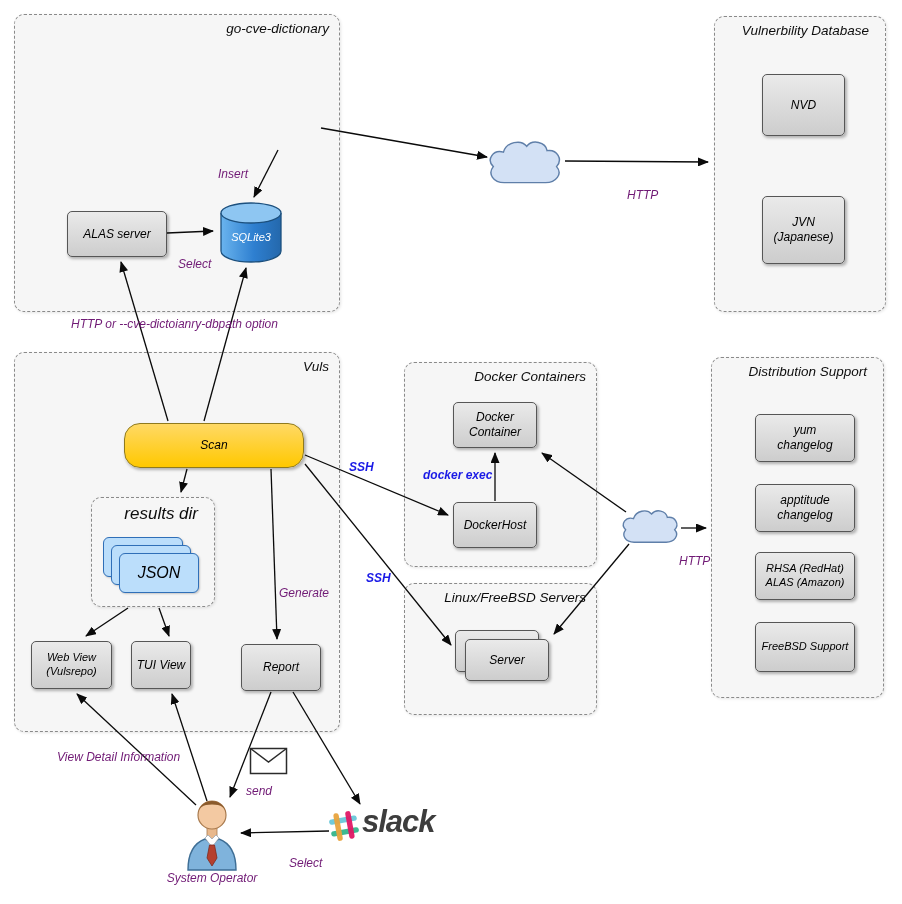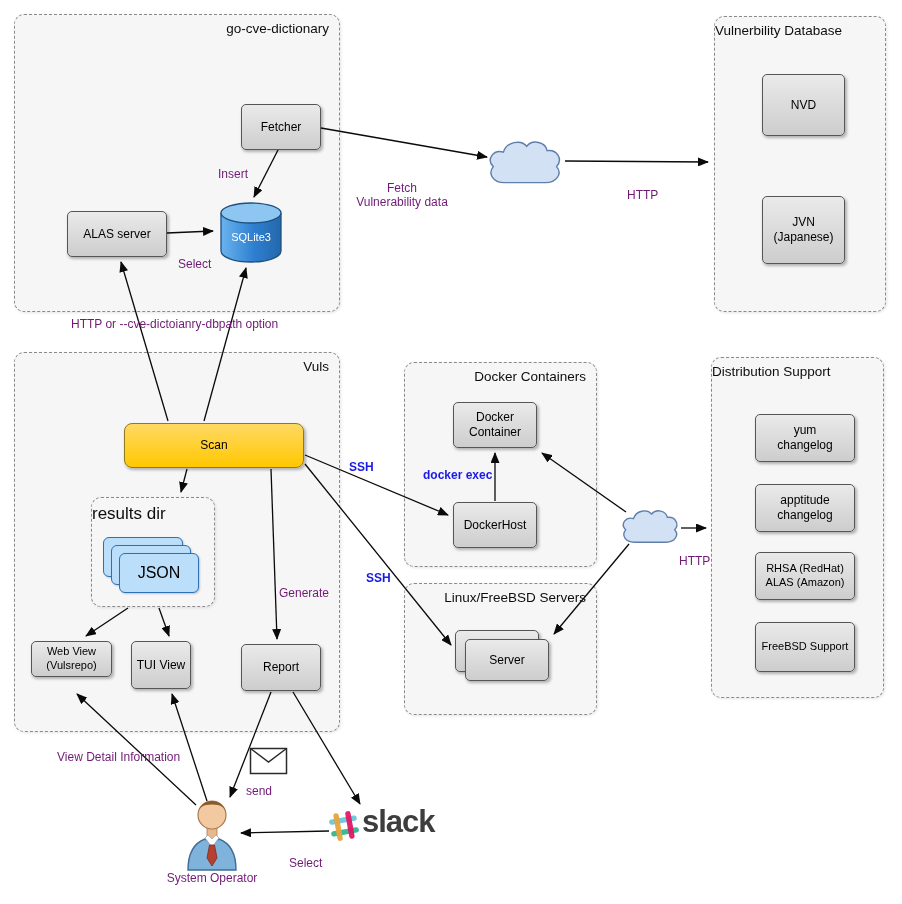--- a/index.html
+++ b/index.html
@@ -1,38 +1,38 @@
 <!DOCTYPE html>
 <html style="--scan-fill: #FFC800; --node-fill: #CDCDCD; --json-fill: #BBDEFB; --cloud-fill: #D3E1F5; --ssh-text: #1A1AE6;"><head>
 <meta charset="utf-8">
 <title>Vuls Architecture Diagram</title>
 <style>
   * { margin:0; padding:0; box-sizing:border-box; }
   html,body { background:#ffffff; }
   body { font-family:"Liberation Sans", sans-serif; color:#000; }
-  .canvas { position:relative; width:902px; height:904px; background:#fff; overflow:hidden; }
+  .canvas { position:relative; width:902px; height:904px; background:#fff; overflow:hidden;font-style:italic; }
 
   .group { position:absolute; background:#f6f6f6; border:1.3px dashed #8a8a8a;
            border-radius:10px; box-shadow:1px 1px 3px rgba(0,0,0,.10); z-index:1; }
   .group.results { z-index:2; }
   .group-title { position:absolute; top:6px; font-size:13.5px; color:#0d0d0d; }
   .group-title.right { right:10px; }
-  .group-title.center { left:0; right:16px; text-align:left; }
+  .group-title.center { left:0; right:16px; text-align:right; }
   .group-title.big { font-size:17px; }
 
   svg.overlay { position:absolute; left:0; top:0; z-index:3; }
 
   .node { position:absolute; display:flex; align-items:center; justify-content:center;
           text-align:center; font-size:12px; line-height:1.25; color:#000;
           background:linear-gradient(#eaeaea, var(--node-fill,#cdcdcd));
           border:1px solid #565656; border-radius:5px; white-space:pre-line;
           box-shadow:1.5px 2px 3px rgba(0,0,0,.28); z-index:4; }
   .node.small { font-size:11px; }
   .node.scan { background:linear-gradient(#ffd965, var(--scan-fill,#FFC800));
-               border:1px solid #8f7a1e; border-radius:8px; }
+               border:1px solid #8f7a1e; border-radius:16px; }
   .json-card { position:absolute; width:80px; height:40px;
                background:var(--json-fill,#BBDEFB); border:1.4px solid #2f6fb8;
                border-radius:6px; display:flex; align-items:center; justify-content:center;
                font-size:16px; box-shadow:1px 1px 2px rgba(0,0,0,.2); z-index:4; }
 
   .icon-abs { position:absolute; z-index:5; }
 
   .edge-label { position:absolute; font-size:12px; color:#701a75; white-space:pre-line; z-index:6; }
   .edge-label.center { text-align:center; }
   .edge-label.blue { color:var(--ssh-text,#1a1ae6); font-weight:bold; }
@@ -90,27 +90,26 @@
       <line x1="629" y1="544" x2="554" y2="634" marker-end="url(#arr)"></line>
       <line x1="681" y1="528" x2="706" y2="528" marker-end="url(#arr)"></line>
       <line x1="196" y1="805" x2="77" y2="694" marker-end="url(#arr)"></line>
       <line x1="207" y1="801" x2="172" y2="694" marker-end="url(#arr)"></line>
       <line x1="271" y1="692" x2="230" y2="797" marker-end="url(#arr)"></line>
       <line x1="293" y1="692" x2="360" y2="804" marker-end="url(#arr)"></line>
       <line x1="329" y1="831" x2="241" y2="833" marker-end="url(#arr)"></line>
     </g>
   </svg>
 
-  <div class="node" style="left:241px;top:104px;width:80px;height:46px">Fetcher</div>
   <div class="node" style="left:67px;top:211px;width:100px;height:46px">ALAS server</div>
   <div class="node" style="left:762px;top:74px;width:83px;height:62px">NVD</div>
   <div class="node" style="left:762px;top:196px;width:83px;height:68px">JVN
 (Japanese)</div>
   <div class="node scan" style="left:124px;top:423px;width:180px;height:45px">Scan</div>
-  <div class="node small" style="left:31px;top:641px;width:81px;height:36px">Web View
+  <div class="node small" style="left:31px;top:641px;width:81px;height:48px">Web View
 (Vulsrepo)</div>
   <div class="node" style="left:131px;top:641px;width:60px;height:48px">TUI View</div>
   <div class="node" style="left:241px;top:644px;width:80px;height:47px">Report</div>
   <div class="node" style="left:453px;top:402px;width:84px;height:46px">Docker
 Container</div>
   <div class="node" style="left:453px;top:502px;width:84px;height:46px">DockerHost</div>
   <div class="node" style="left:455px;top:630px;width:84px;height:42px"></div>
   <div class="node" style="left:465px;top:639px;width:84px;height:42px">Server</div>
   <div class="node" style="left:755px;top:414px;width:100px;height:48px">yum
 changelog</div>
@@ -163,22 +162,20 @@
       <rect x="3" y="8.3" width="28" height="5.4" rx="2.7" fill="#70CADB"></rect>
       <rect x="3" y="20.3" width="28" height="5.4" rx="2.7" fill="#3EB991"></rect>
       <rect x="8.3" y="3" width="5.4" height="28" rx="2.7" fill="#E8A33D" opacity="0.95"></rect>
       <rect x="20.3" y="3" width="5.4" height="28" rx="2.7" fill="#E01765" opacity="0.95"></rect>
     </g>
   </svg>
   <div class="slack-text" style="left:362px;top:806px">slack</div>
 
   <div class="edge-label" style="left:218px;top:167px">Insert</div>
   <div class="edge-label" style="left:178px;top:257px">Select</div>
-  <div class="edge-label center" style="left:342px;top:181px;width:120px">Fetch
-Vulnerability data</div>
   <div class="edge-label" style="left:627px;top:188px">HTTP</div>
   <div class="edge-label" style="left:71px;top:317px">HTTP or --cve-dictoianry-dbpath option</div>
   <div class="edge-label blue" style="left:349px;top:460px">SSH</div>
   <div class="edge-label blue" style="left:423px;top:468px">docker exec</div>
   <div class="edge-label blue" style="left:366px;top:571px">SSH</div>
   <div class="edge-label" style="left:279px;top:586px">Generate</div>
   <div class="edge-label" style="left:679px;top:554px">HTTP</div>
   <div class="edge-label" style="left:57px;top:750px">View Detail Information</div>
   <div class="edge-label" style="left:246px;top:784px">send</div>
   <div class="edge-label" style="left:289px;top:856px">Select</div>

